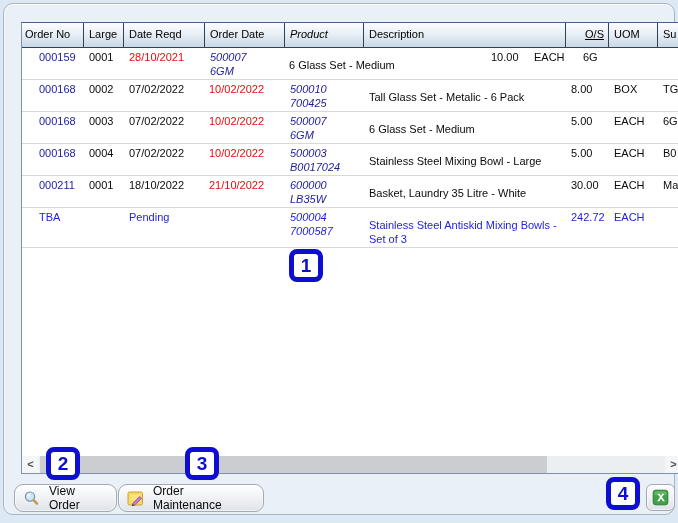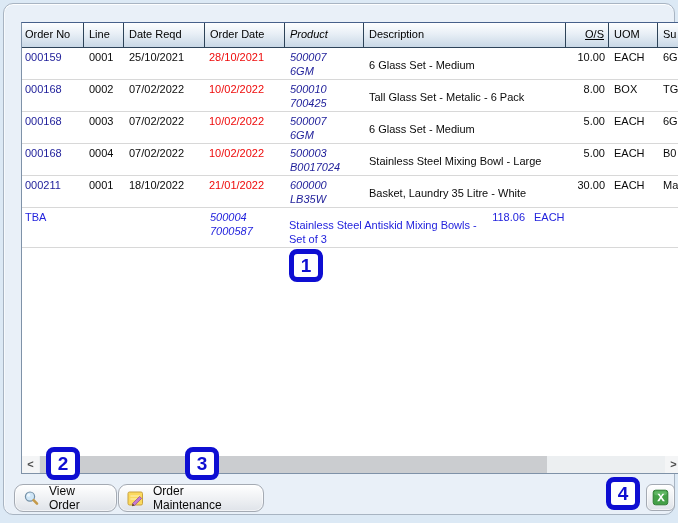--- a/index.html
+++ b/index.html
@@ -35,30 +35,30 @@
   .hcell.c-su{border-right:none;}
   .row{
     display:flex;width:726px;box-sizing:border-box;
     border-bottom:1px solid #d8d8d8;min-height:31px;background:#fff;
   }
   .cell{
     box-sizing:border-box;font-size:11px;line-height:14px;color:#0a0a0a;
     padding:2px 3px 1px 5px;white-space:nowrap;overflow:hidden;
   }
   .cell.c-desc{white-space:normal;margin-top:8px;}
-  .c-order{width:62px;color:#1d1d99;padding-left:3px;}
+  .c-order{width:62px;color:#1d1d99;padding-left:17px;}
   .hcell.c-order{color:#000;padding-left:3px;}
   .c-line{width:40px;}
   .c-odate{width:80px;}
   .c-rdate{width:81px;color:#ee0a0a;}
   .hcell.c-rdate{color:#000;}
   .c-prod{width:79px;color:#1d1d99;font-style:italic;}
   .hcell.c-prod{color:#000;}
   .c-desc{width:202px;}
-  .c-os{width:43px;text-align:right;padding-right:4px;}
+  .c-os{width:43px;padding-right:4px;}
   .c-uom{width:49px;}
   .c-su{width:90px;}
   .row.pending .cell{color:#2323dd;}
   
   .hscroll{
     position:absolute;left:0;right:0;bottom:0;height:17px;
     background:#eceff1;
   }
   .sarrow{
     position:absolute;top:0;width:17px;height:17px;background:#f4f5f6;
@@ -102,34 +102,33 @@
 </style>
 </head>
 <body>
 
 <div class="panel">
 
   <div class="table-frame">
     <div class="grid">
       <div class="hdr" id="grid-header">
           <div class="hcell c-order">Order No</div>
-          <div class="hcell c-line">Line</div>
+          <div class="hcell c-line">Large</div>
           <div class="hcell c-rdate">Date Reqd</div>
           <div class="hcell c-odate">Order Date</div>
           <div class="hcell c-prod">Product</div>
           <div class="hcell c-desc">Description</div>
           <div class="hcell c-os">O/S</div>
           <div class="hcell c-uom">UOM</div>
           <div class="hcell c-su">Su</div>
         </div>
       <div id="grid-body">
           <div class="row">
             <div class="cell c-order">000159</div>
             <div class="cell c-line">0001</div>
-            <div class="cell c-odate">25/10/2021</div>
             <div class="cell c-rdate">28/10/2021</div>
             <div class="cell c-prod">
               <div>500007</div>
               <div>6GM</div>
             </div>
             <div class="cell c-desc">6 Glass Set - Medium</div>
             <div class="cell c-os">10.00</div>
             <div class="cell c-uom">EACH</div>
             <div class="cell c-su">6G</div>
           </div>
@@ -172,40 +171,41 @@
             </div>
             <div class="cell c-desc">Stainless Steel Mixing Bowl - Large</div>
             <div class="cell c-os">5.00</div>
             <div class="cell c-uom">EACH</div>
             <div class="cell c-su">B0</div>
           </div>
           <div class="row">
             <div class="cell c-order">000211</div>
             <div class="cell c-line">0001</div>
             <div class="cell c-odate">18/10/2022</div>
-            <div class="cell c-rdate">21/01/2022</div>
+            <div class="cell c-rdate">21/10/2022</div>
             <div class="cell c-prod">
               <div>600000</div>
               <div>LB35W</div>
             </div>
             <div class="cell c-desc">Basket, Laundry 35 Litre - White</div>
             <div class="cell c-os">30.00</div>
             <div class="cell c-uom">EACH</div>
             <div class="cell c-su">Ma</div>
           </div>
           <div class="row pending">
             <div class="cell c-order">TBA</div>
             <div class="cell c-line"></div>
+            <div class="cell c-odate">Pending</div>
             <div class="cell c-rdate"></div>
             <div class="cell c-prod">
               <div>500004</div>
               <div>7000587</div>
             </div>
             <div class="cell c-desc">Stainless Steel Antiskid Mixing Bowls - Set of 3</div>
-            <div class="cell c-os">118.06</div>
+            <div class="cell c-os">242.72</div>
             <div class="cell c-uom">EACH</div>
             <div class="cell c-su"></div>
           </div>
         </div>
     </div>
 
     <div class="hscroll">
       <div class="sarrow left">&lt;</div>
       <div class="sthumb"></div>
       <div class="sarrow right">&gt;</div>

